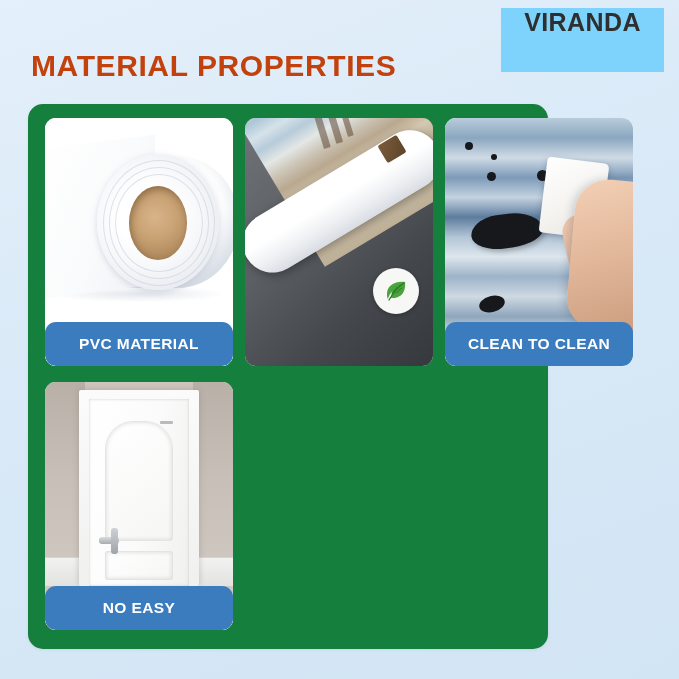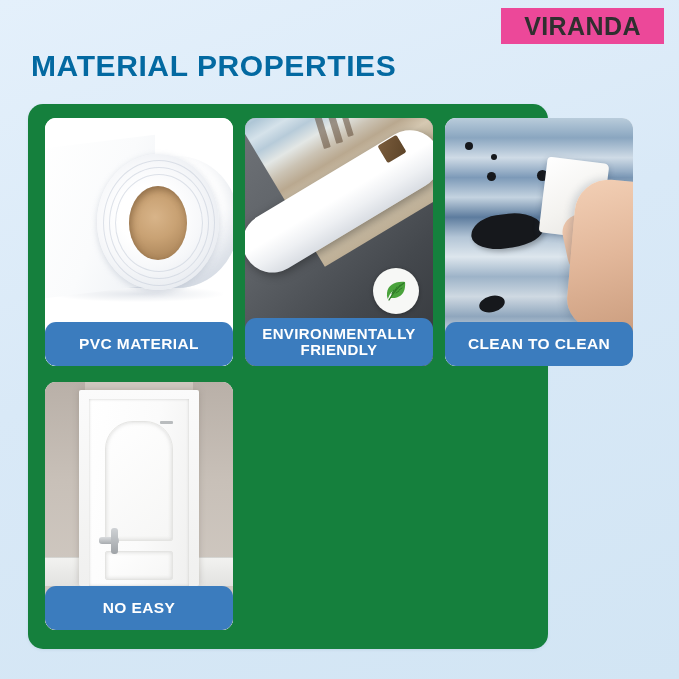--- a/index.html
+++ b/index.html
@@ -14,43 +14,42 @@
     overflow: hidden;
     position: relative;
   }
 
   
   .logo-box {
     position: absolute;
     top: 8px;
     left: 501px;
     width: 163px;
-    height: 36px;
-    background: #ec4899;
+    height: 64px;
+    background: #7dd3fc;
     display: flex;
-    align-items: center;
     justify-content: center;
   }
   .logo-text {
     font-size: 25px;
     font-weight: bold;
     letter-spacing: 0.4px;
     color: #2f2f2f;
     font-family: "Liberation Sans", sans-serif;
   }
 
   
   .page-title {
     position: absolute;
     top: 49px;
     left: 31px;
     font-size: 30px;
     font-weight: bold;
     letter-spacing: 0.6px;
-    color: #0369a1;
+    color: #c2410c;
     font-family: "Liberation Sans", sans-serif;
     white-space: nowrap;
   }
 
   
   .panel {
     position: absolute;
     left: 28px;
     top: 104px;
     width: 520px;
@@ -494,26 +493,20 @@
         <div class="eco-roll"></div>
         <div class="eco-roll-tip"></div>
         <div class="eco-badge">
           <svg width="28" height="28" viewBox="0 0 28 28" aria-hidden="true">
             <path d="M23 5C13 4 6 8 5 16c-.5 4 1 6 1 6s1-5 5-8c-2 4-2 7-2 7s8 1 12-5c3-4.5 2-11 2-11z" fill="#4aa33c"></path>
             <path d="M22 6C16 10 11 16 7 23" stroke="#2f7a28" stroke-width="1.3" fill="none" stroke-linecap="round"></path>
             <path d="M18 8l-2 3M15 10l-2 3.5M12 13l-2 3.5M20 11l-3 2M17 14l-3 2" stroke="#2f7a28" stroke-width="1" fill="none" stroke-linecap="round"></path>
           </svg>
         </div>
       </div>
-      <div class="card-label two-line">
-        <span>
-          <span>ENVIRONMENTALLY</span><br>
-          <span>FRIENDLY</span>
-        </span>
-      </div>
     </div>
 
 
 
     <div class="card">
       <div class="card-media">
         <div class="clean-bg"></div>
         <div class="stain s3"></div>
         <div class="stain s4"></div>
         <div class="stain s5"></div>

